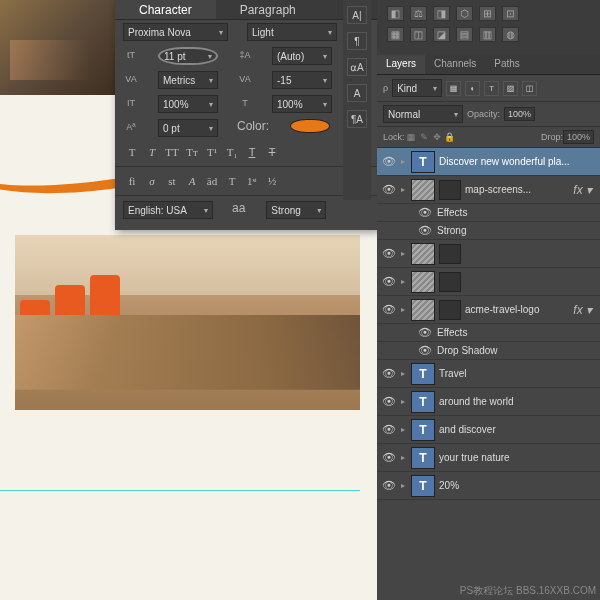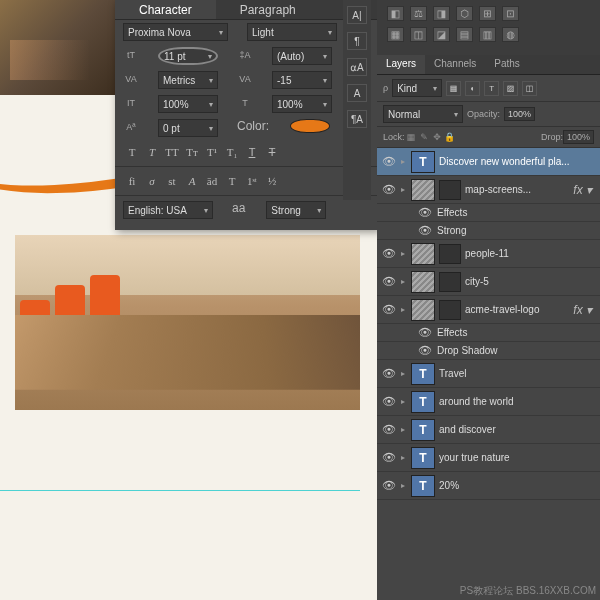--- a/index.html
+++ b/index.html
@@ -236,28 +236,26 @@
         </div>
         <div class="layer sub">
           <span class="vis">👁</span>
           <span class="lname">Strong</span>
         </div>
         <div class="layer">
           <span class="vis">👁</span>
     <span class="tri">▸</span>
     <div class="thumb img"></div>
     <div class="mask"></div>
-    <span class="lname">people-11</span>
     </div>
         <div class="layer">
           <span class="vis">👁</span>
     <span class="tri">▸</span>
     <div class="thumb img"></div>
     <div class="mask"></div>
-    <span class="lname">city-5</span>
     </div>
         <div class="layer">
           <span class="vis">👁</span>
     <span class="tri">▸</span>
     <div class="thumb img"></div>
     <div class="mask"></div>
     <span class="lname">acme-travel-logo</span>
     <span class="fx">fx ▾</span>
         </div>
         <div class="layer sub">

